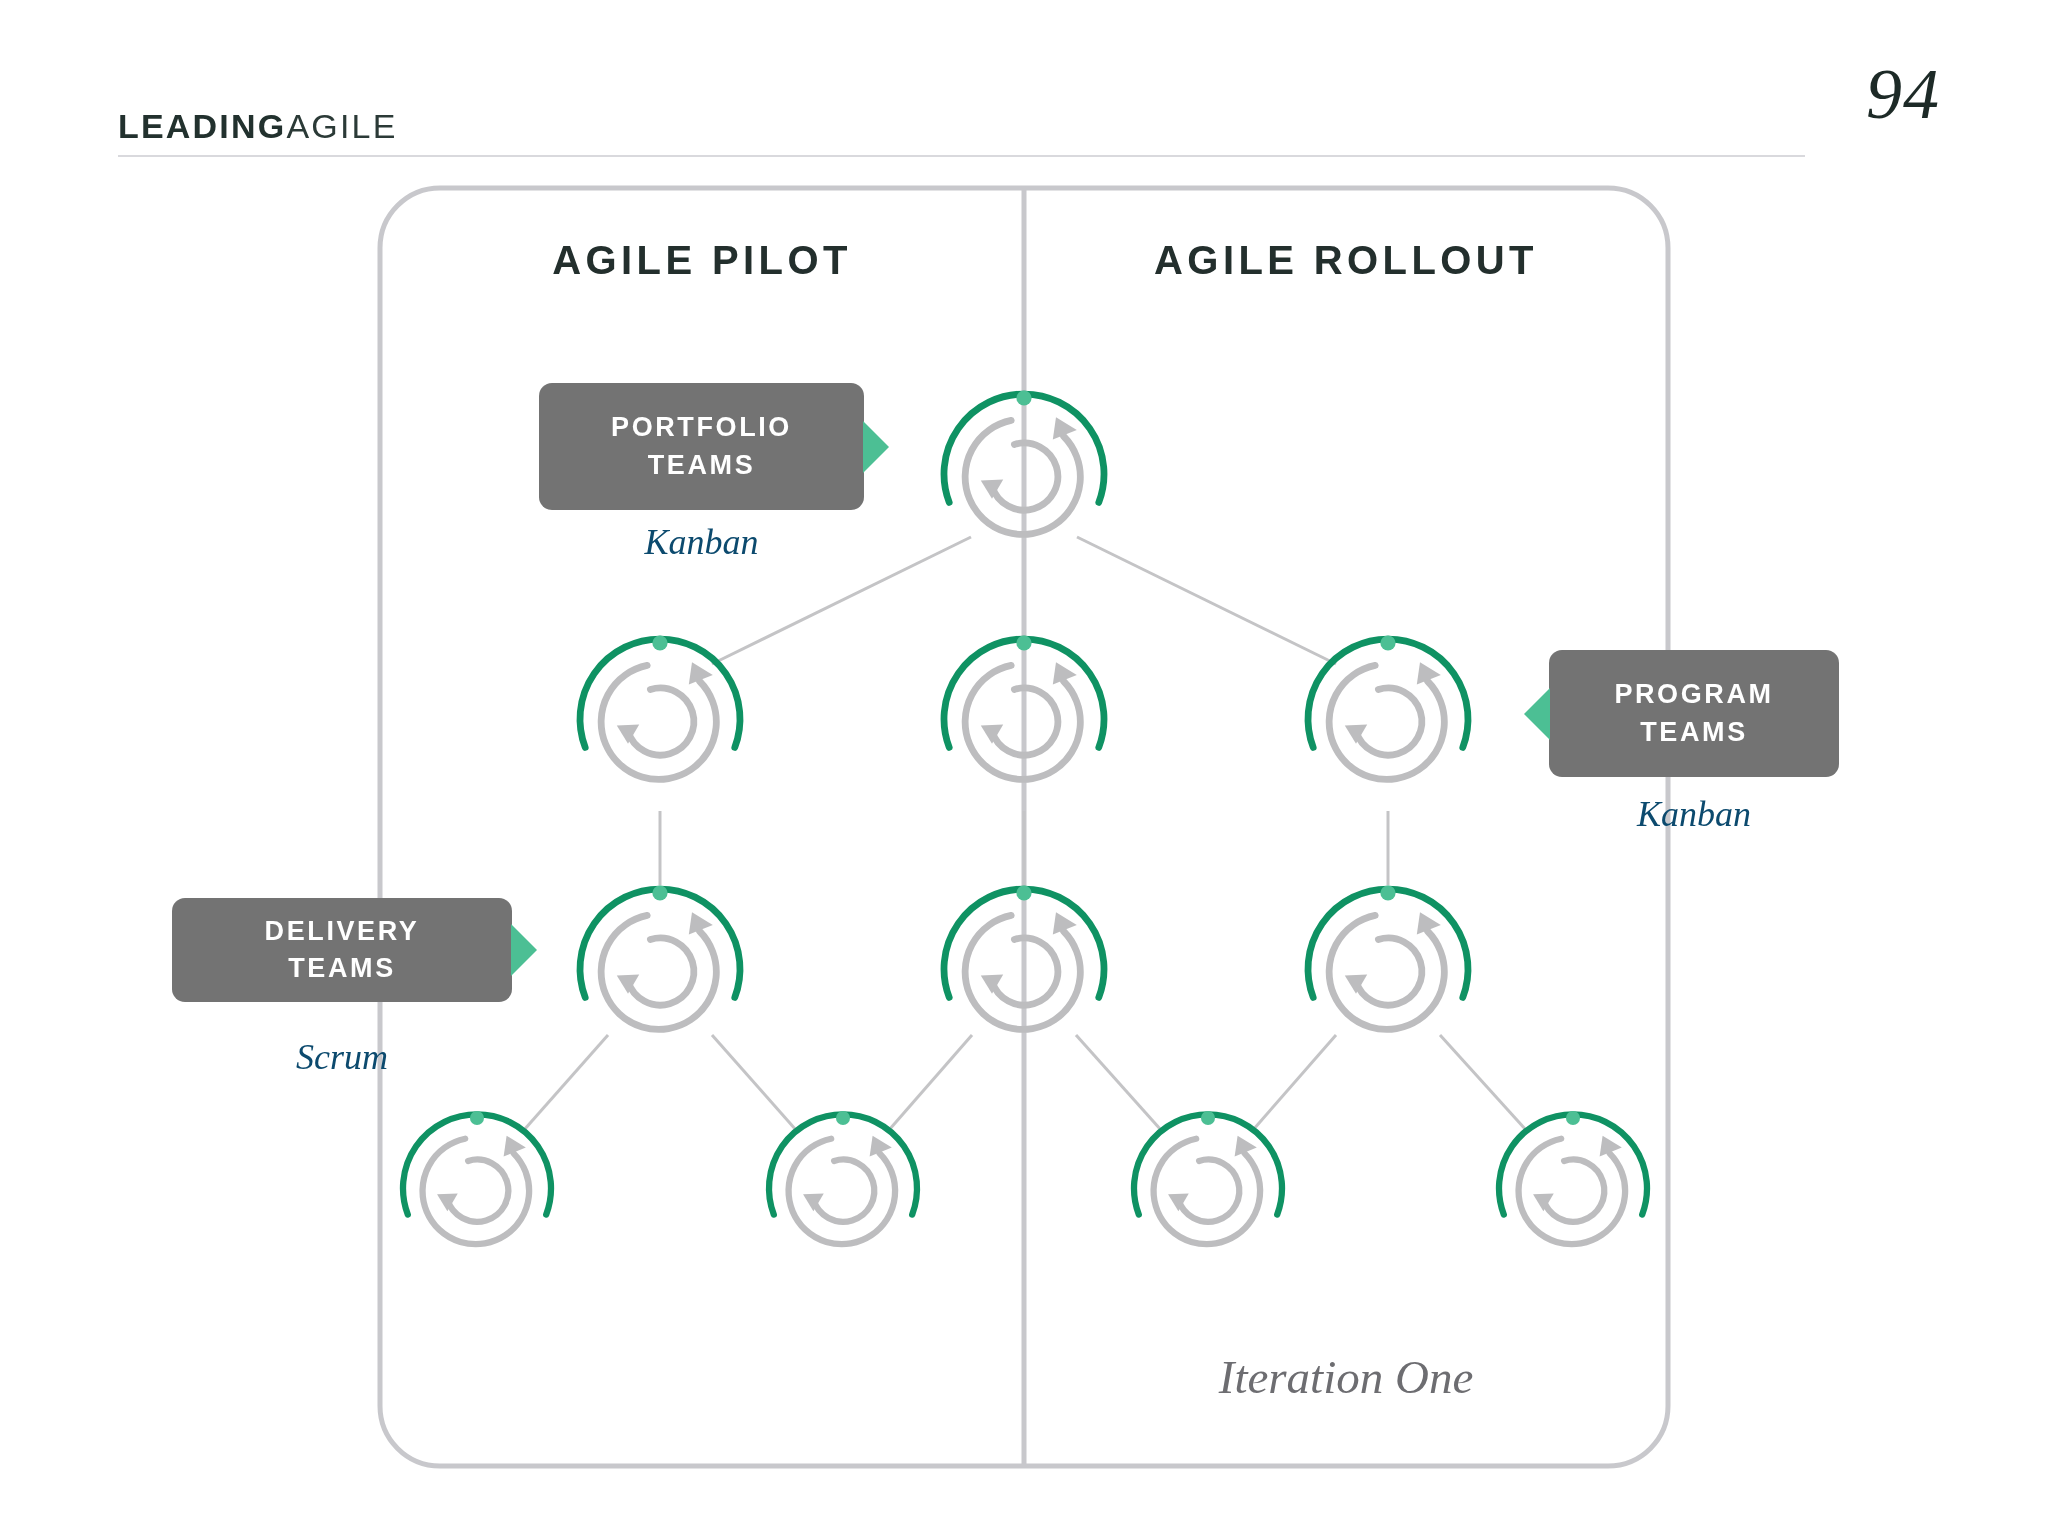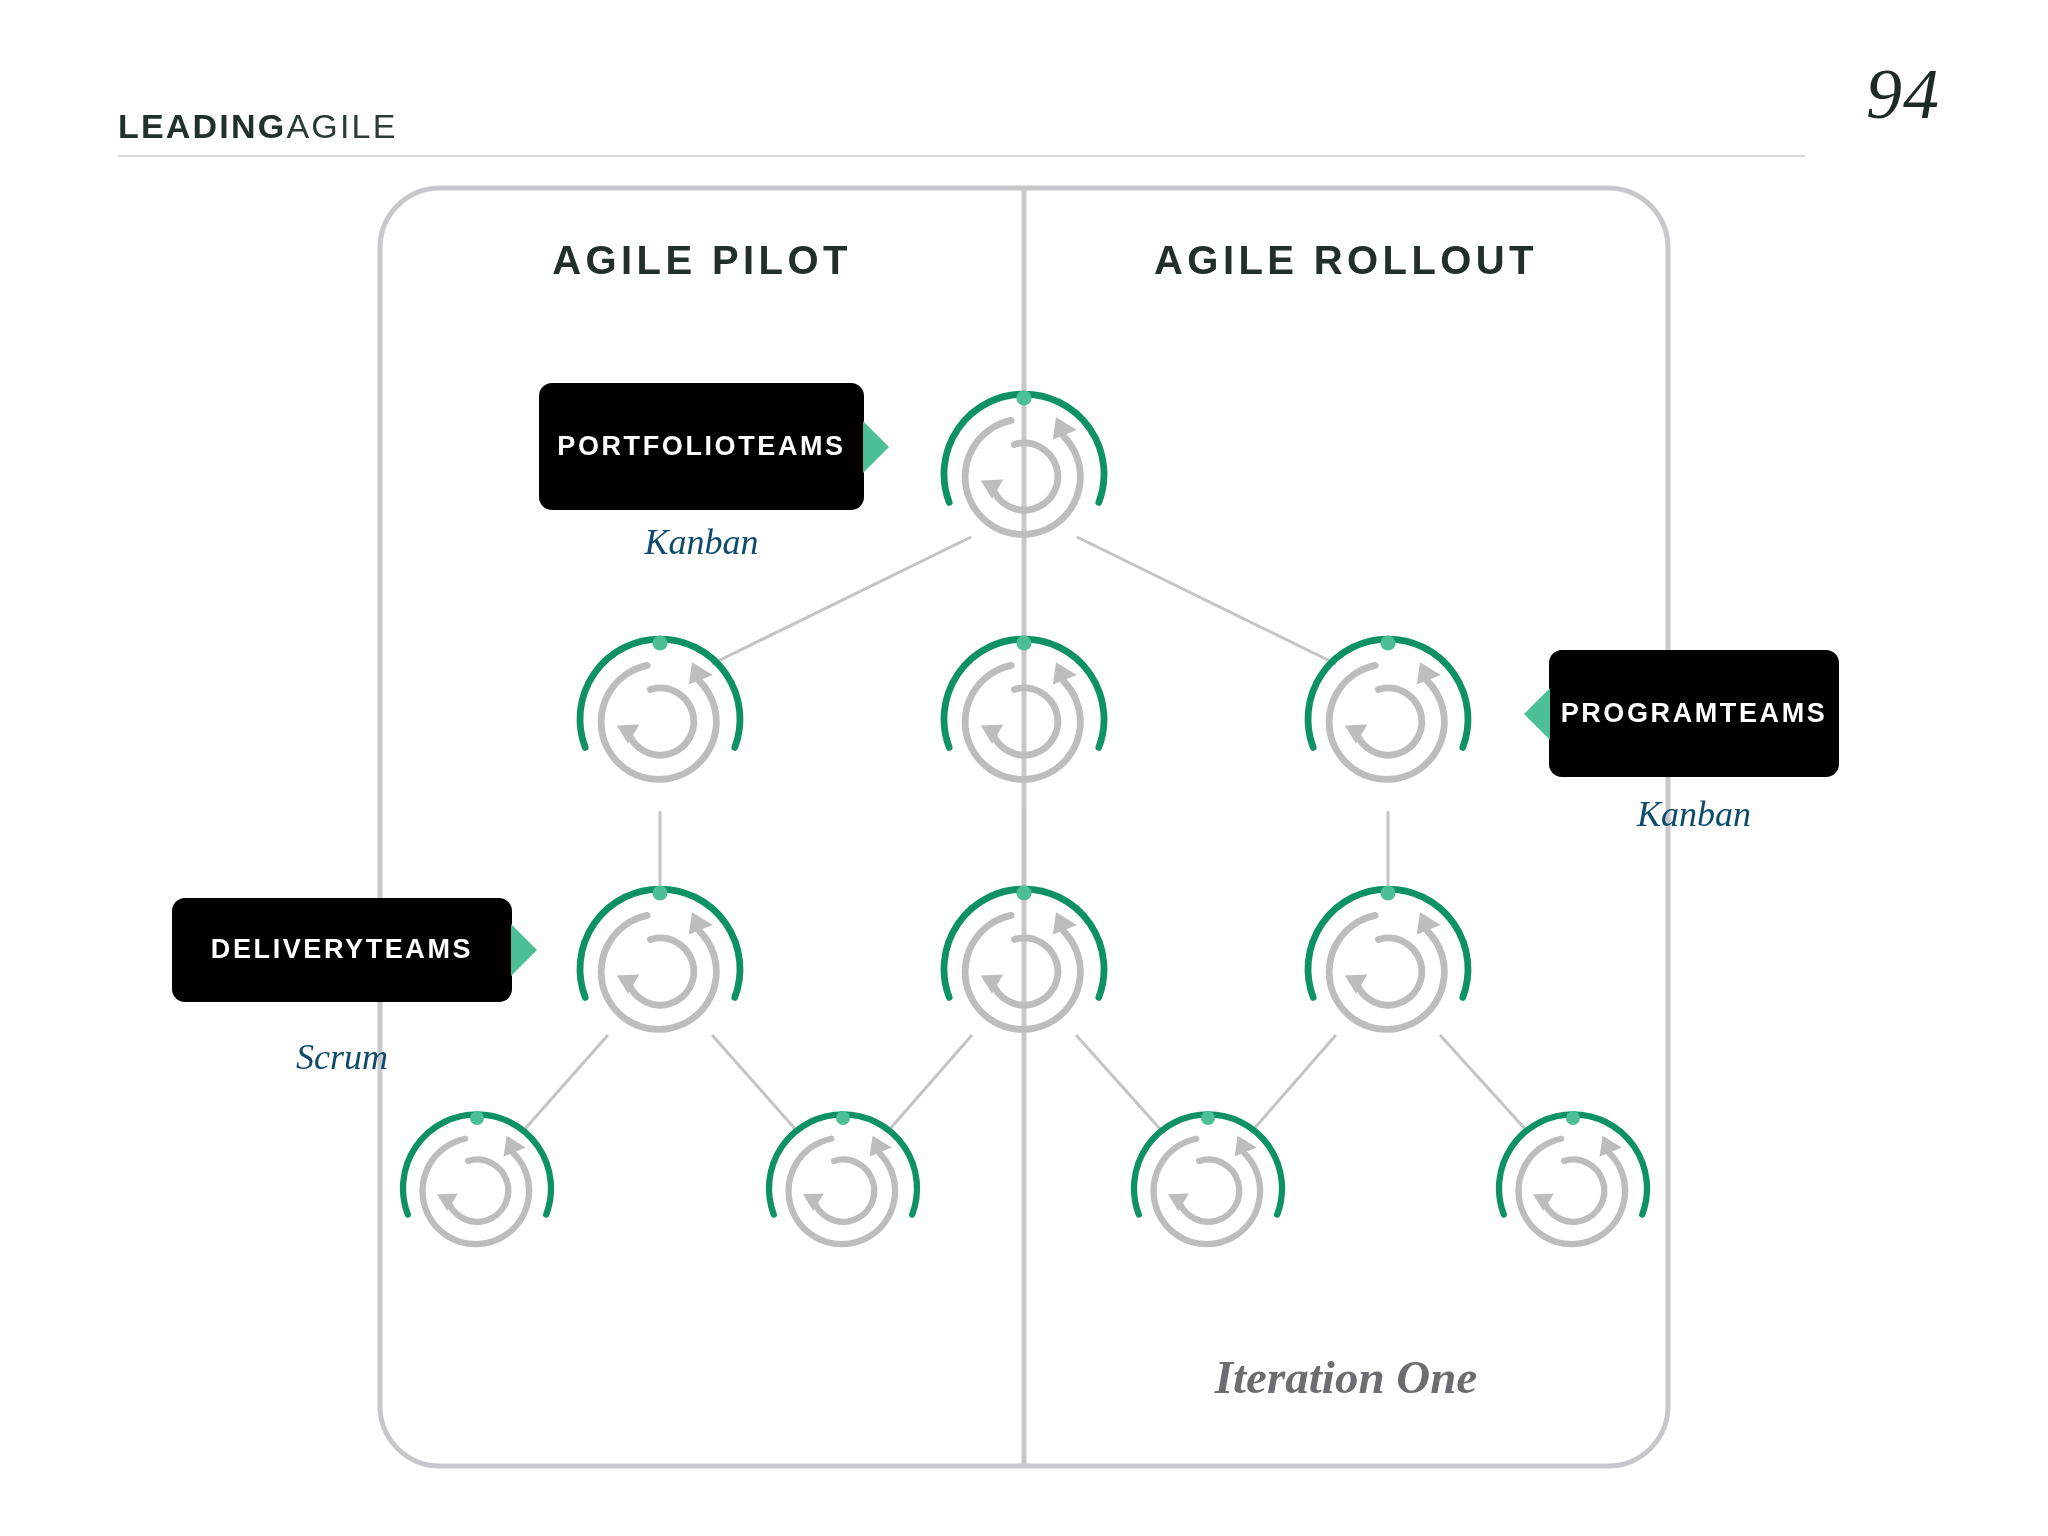--- a/index.html
+++ b/index.html
@@ -31,25 +31,25 @@
     font-size:72px; color:#1d2a27; line-height:1;
     letter-spacing:1px;
   }
 
   
   #canvas{position:absolute;left:0;top:0;width:2048px;height:1536px;}
 
   
   .callout{
     position:absolute;
-    background:#000000;
+    background:#737373;
     border-radius:13px;
     color:#ffffff;
     text-align:center;
-    display:flex; flex-direction:row; justify-content:center; align-items:center;
+    display:flex; flex-direction:column; justify-content:center; align-items:center;
     font-weight:bold;
     letter-spacing:2.6px;
     font-size:27px;
     line-height:1.38;
     box-sizing:border-box;
   }
   .callout .ln{display:block;white-space:nowrap;}
   .callout::after{
     content:"";
     position:absolute;
@@ -195,15 +195,15 @@
     <span class="ln">TEAMS</span>
   </div>
   <div class="sublabel" style="left:1549px; top:793px; width:290px;">Kanban</div>
 
   <div class="callout arrow-right" style="left:172px; top:898px; width:340px; height:104px;">
     <span class="ln">DELIVERY</span>
     <span class="ln">TEAMS</span>
   </div>
   <div class="sublabel" style="left:172px; top:1036px; width:340px;">Scrum</div>
 
-  <div class="iter-label" style="left:1024px; top:1350px; width:644px;font-weight:bold;">Iteration One</div>
+  <div class="iter-label" style="left:1024px; top:1350px; width:644px;">Iteration One</div>
 
 </div>
 
 </body></html>

